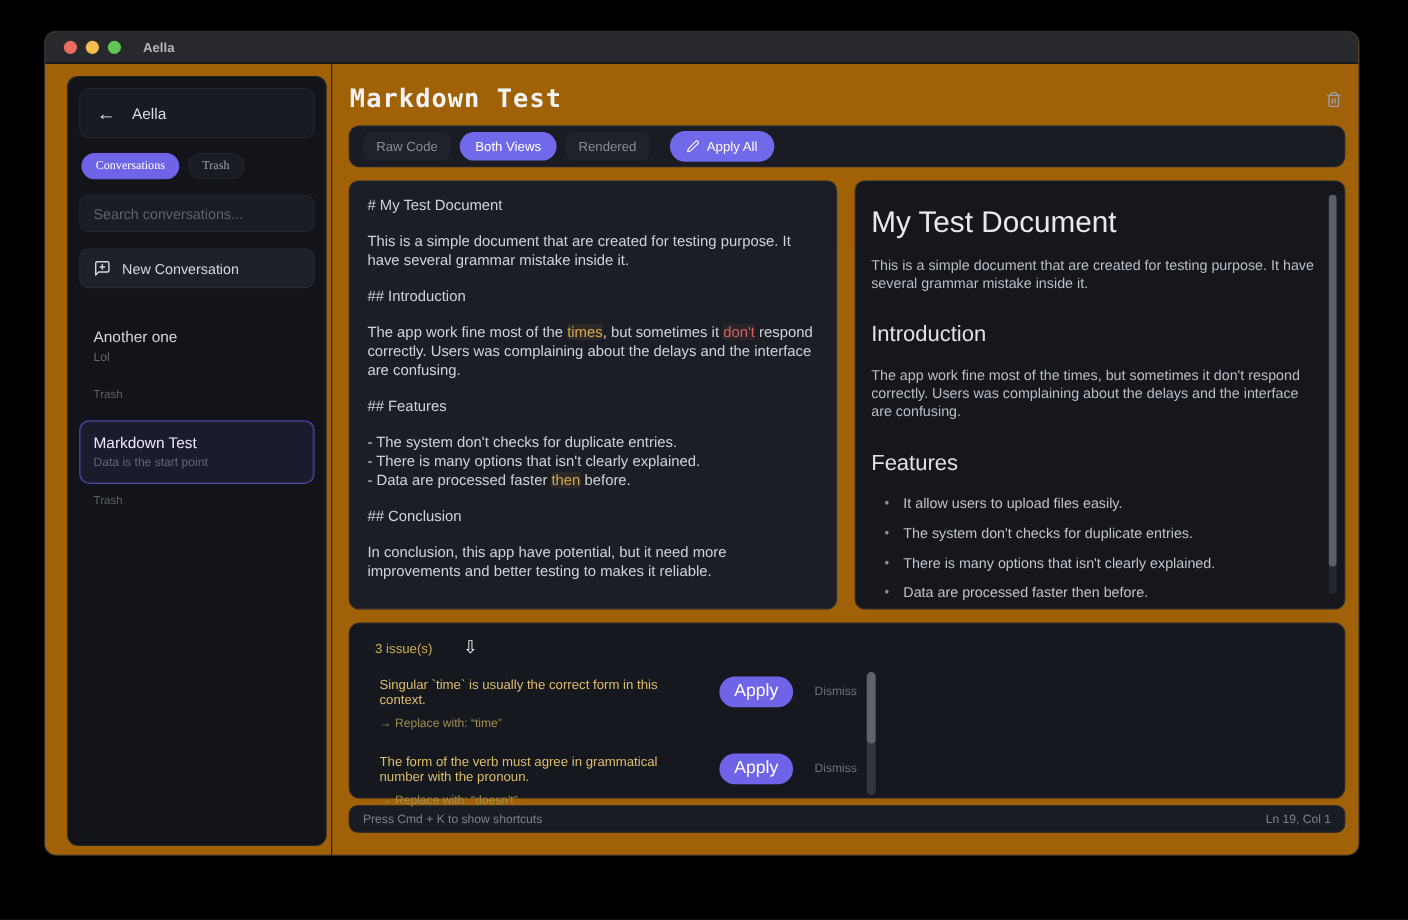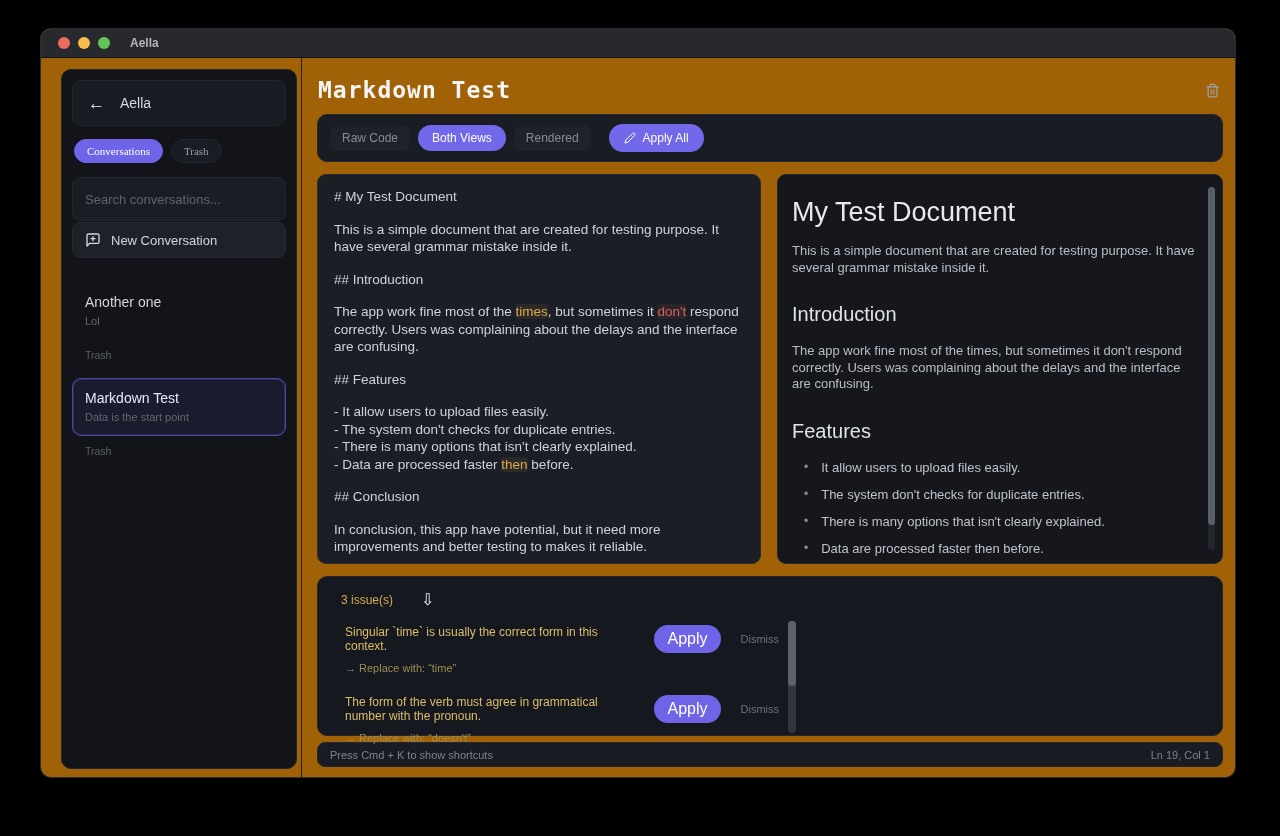--- a/index.html
+++ b/index.html
@@ -15,37 +15,37 @@
   
   .left-col{width:261px;border-right:1px solid #1f2127;padding:11px 0 0 20px;flex:none;}
   .sidebar{width:236px;height:700px;background:#121419;border:1px solid #22252c;border-radius:10px;padding:10px;}
   .sb-header{height:46px;background:#181b21;border:1px solid #23262d;border-radius:9px;display:flex;align-items:center;
     padding:0 15px;gap:15px;margin-bottom:13px;}
   .back-arrow{color:#eceef1;font-size:17px;line-height:1;cursor:default;}
   .sb-brand{color:#d6d9de;font-size:14px;}
   .sb-tabs{display:flex;gap:8px;margin:2px 2px 14px;}
   .tab{font-size:11px;padding:5px 12px;border-radius:999px;color:#9aa0a9;background:#191c22;border:1px solid #23262d;font-family:Liberation Serif, serif;}
   .tab.active{background:#6f63e8;color:#fff;border-color:#6f63e8;}
-  .search{height:44px;width:100%;background:#1a1d24;border:1px solid #22252c;border-radius:8px;
-    padding:0 12px;color:#8d939c;font-size:13px;outline:none;margin-bottom:1px;}
+  .search{height:34px;width:100%;background:#1a1d24;border:1px solid #22252c;border-radius:8px;
+    padding:0 12px;color:#8d939c;font-size:13px;outline:none;margin-bottom:15px;}
   .search::placeholder{color:#5d646e;}
   .new-conv{height:36px;background:#1e2128;border:1px solid #262932;border-radius:8px;display:flex;align-items:center;
     gap:10px;padding:0 12px;color:#d3d6db;font-size:13px;margin-bottom:24px;}
   .conv-item{padding:11px 12px 12px;border-radius:9px;border:1px solid transparent;}
   .conv-item.selected{background:rgba(111,99,232,0.10);border:1px solid #4f46b0;box-shadow:inset 0 0 0 1px rgba(190,185,255,0.12);}
   .conv-title{font-size:14px;color:#d3d6db;}
   .conv-item.selected .conv-title{color:#e9e8f8;}
   .conv-sub{font-size:11px;color:#62676f;margin-top:5px;}
   .conv-trash{font-size:10.5px;color:#5b6067;margin:9px 0 17px 13px;}
   
   .main-col{flex:1;padding:12px 12px 0 15px;display:flex;flex-direction:column;}
   .main-header{display:flex;align-items:center;justify-content:space-between;margin:7px 3px 11px 1px;}
   .main-title{font-family:"DejaVu Sans Mono",monospace;font-weight:700;font-size:23px;color:#f3f4f6;letter-spacing:1px;}
   .icon-btn{background:none;border:none;padding:0;cursor:default;line-height:0;}
-  .toolbar{height:48px;background:#191c22;border:1px solid #242730;border-radius:10px;display:flex;align-items:center;
+  .toolbar{height:38px;background:#191c22;border:1px solid #242730;border-radius:10px;display:flex;align-items:center;
     padding:0 12px;gap:8px;flex:none;}
   .view-btn{font-size:12px;color:#868c95;background:#1f222a;border:none;border-radius:8px;padding:6px 12px;font-family:inherit;}
   .view-btn.active{background:#7268ea;color:#fff;border-radius:999px;padding:6px 14px;}
   .apply-all{margin-left:10px;background:#7268ea;color:#fff;font-size:12px;border:none;border-radius:999px;
     padding:7px 15px;display:flex;gap:7px;align-items:center;font-family:inherit;}
   .panes{display:flex;gap:16px;margin-top:12px;height:390px;flex:none;}
   .raw-pane{width:444px;flex:none;background:#1b1e25;border:1px solid #262a32;border-radius:9px;
     padding:13px 16px;font-size:13.5px;color:#cfd3d9;line-height:17.5px;overflow:hidden;}
   .md-block{margin-bottom:15px;}
   .hl-y{color:#d9a94a;background:rgba(217,169,74,0.09);border-radius:2px;}
@@ -169,21 +169,20 @@
             <div class="md-block">
               <div class="md-line"><span>## Introduction</span></div>
             </div>
             <div class="md-block">
               <div class="md-line"><span>The app work fine most of the </span><span class="hl-y">times</span><span>, but sometimes it </span><span class="hl-r">don't</span><span> respond correctly. Users was complaining about the delays and the interface are confusing.</span></div>
             </div>
             <div class="md-block">
               <div class="md-line"><span>## Features</span></div>
             </div>
             <div class="md-block">
-              <div class="md-line"><span>- It allow users to upload files easily.</span></div>
               <div class="md-line"><span>- The system don't checks for duplicate entries.</span></div>
               <div class="md-line"><span>- There is many options that isn't clearly explained.</span></div>
               <div class="md-line"><span>- Data are processed faster </span><span class="hl-y">then</span><span> before.</span></div>
             </div>
             <div class="md-block">
               <div class="md-line"><span>## Conclusion</span></div>
             </div>
             <div class="md-block">
               <div class="md-line"><span>In conclusion, this app have potential, but it need more improvements and better testing to makes it reliable.</span></div>
             </div>

